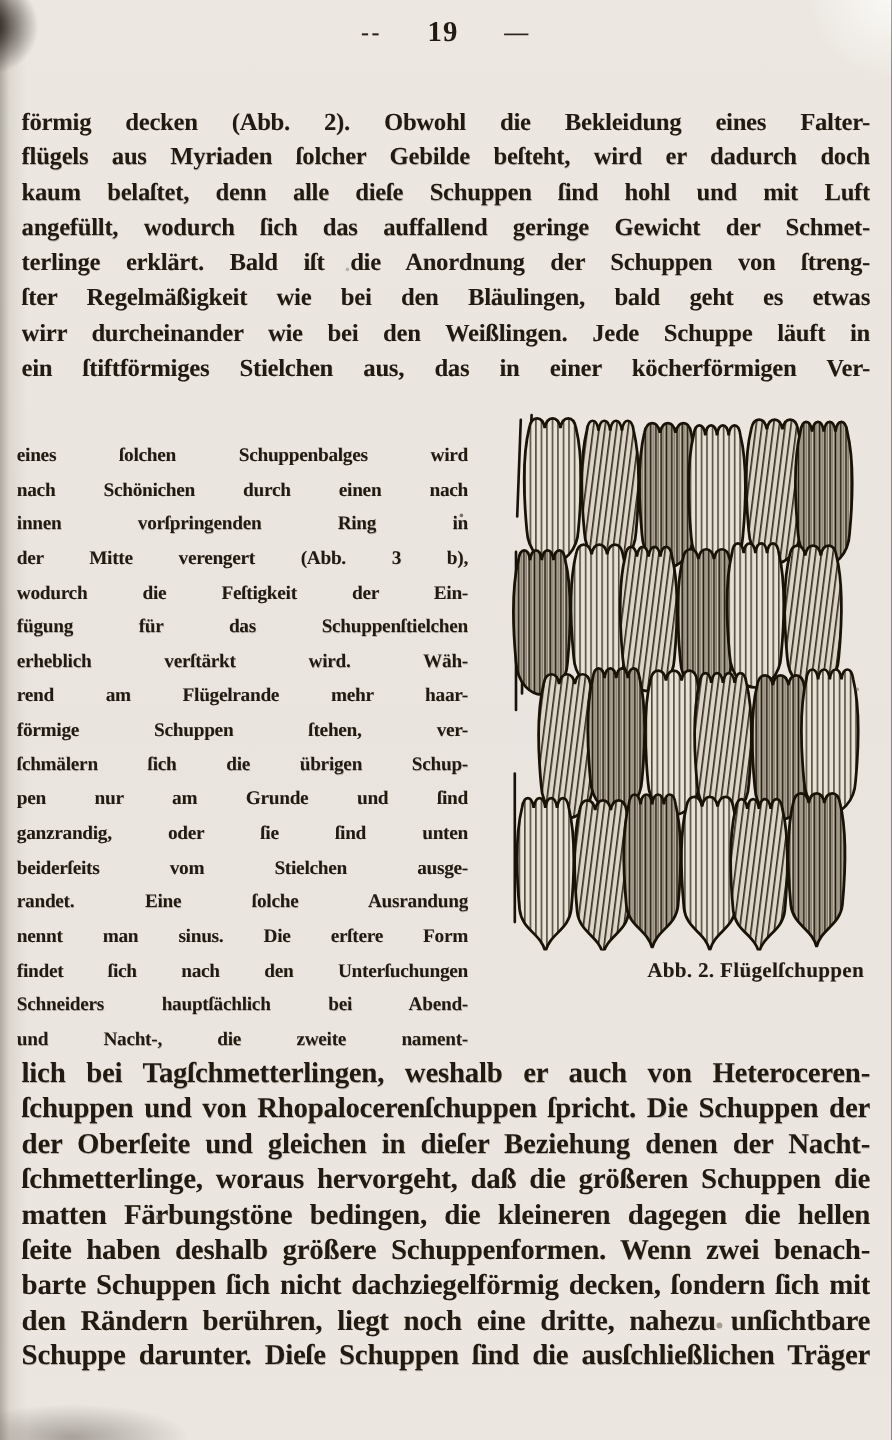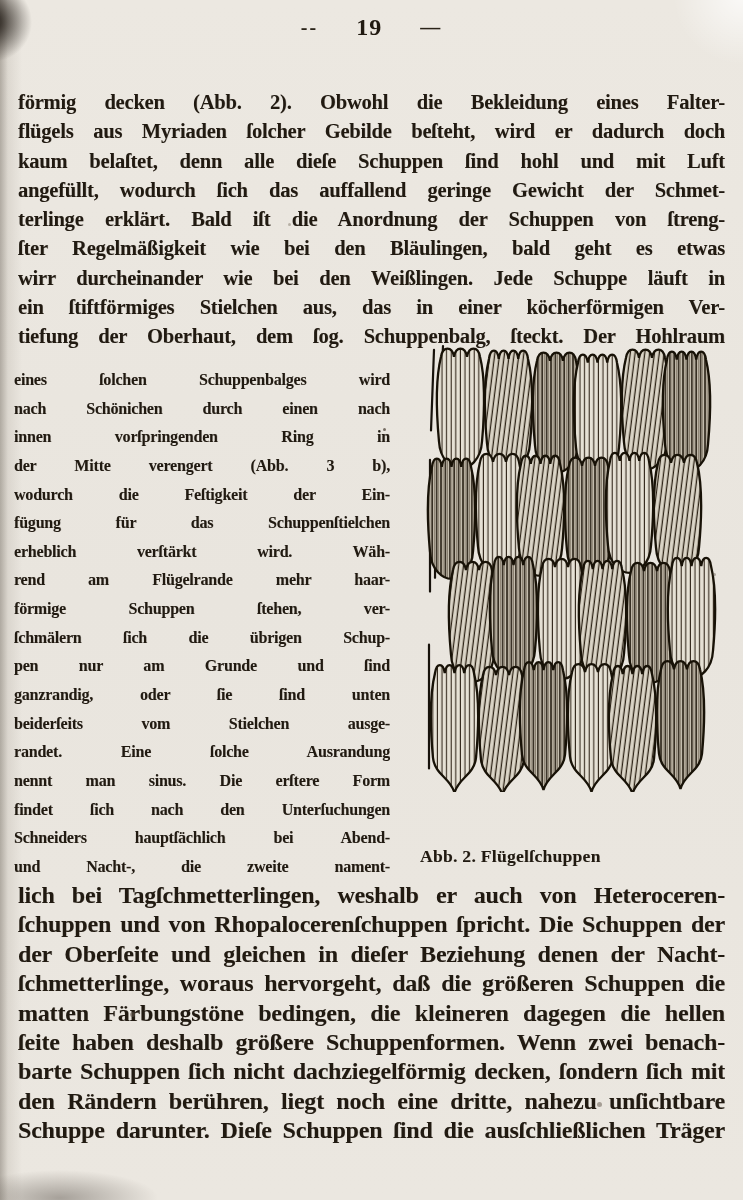--- a/index.html
+++ b/index.html
@@ -43,23 +43,22 @@
   .jline::after{content:"";display:inline-block;width:100%;}
   .b1{left:18px;top:56px;width:707px;font-size:20.5px;}
   .b1 .jline{line-height:29.3px;height:29.3px;}
   .col{left:14px;top:334px;width:376px;font-size:16px;}
   .col .jline{line-height:28.65px;height:28.65px;}
   .b2{left:18px;top:849px;width:707px;font-size:24px;}
   .b2 .jline{line-height:29.4px;height:29.4px;}
   .figure{position:absolute;left:426px;top:344px;width:293px;height:448px;}
   .figcaption{
     position:absolute;left:420px;top:798px;width:300px;
-    text-align:left;font-size:17.5px;letter-spacing:.3px;
+    text-align:right;font-size:17.5px;letter-spacing:.3px;
     text-shadow:0.4px 0.4px 0 rgba(33,26,17,.3);
-    margin-top:48px;
   }
 </style>
 </head>
 <body>
 
 <div class="page">
 
   <div class="pagehead">
     <span class="dash">--</span>
     <span>19</span>
@@ -68,21 +67,20 @@
 
   <div class="jblock b1">
       <div class="jline">förmig decken (Abb. 2). Obwohl die Bekleidung eines Falter-</div>
       <div class="jline">flügels aus Myriaden ſolcher Gebilde beſteht, wird er dadurch doch</div>
       <div class="jline">kaum belaſtet, denn alle dieſe Schuppen ſind hohl und mit Luft</div>
       <div class="jline">angefüllt, wodurch ſich das auffallend geringe Gewicht der Schmet-</div>
       <div class="jline">terlinge erklärt. Bald iſt die Anordnung der Schuppen von ſtreng-</div>
       <div class="jline">ſter Regelmäßigkeit wie bei den Bläulingen, bald geht es etwas</div>
       <div class="jline">wirr durcheinander wie bei den Weißlingen. Jede Schuppe läuft in</div>
       <div class="jline">ein ſtiftförmiges Stielchen aus, das in einer köcherförmigen Ver-</div>
-      <div class="jline">tiefung der Oberhaut, dem ſog. Schuppenbalg, ſteckt. Der Hohlraum</div>
     </div>
 
   <div class="jblock col">
       <div class="jline">eines ſolchen Schuppenbalges wird</div>
       <div class="jline">nach Schönichen durch einen nach</div>
       <div class="jline">innen vorſpringenden Ring in</div>
       <div class="jline">der Mitte verengert (Abb. 3 b),</div>
       <div class="jline">wodurch die Feſtigkeit der Ein-</div>
       <div class="jline">fügung für das Schuppenſtielchen</div>
       <div class="jline">erheblich verſtärkt wird. Wäh-</div>

